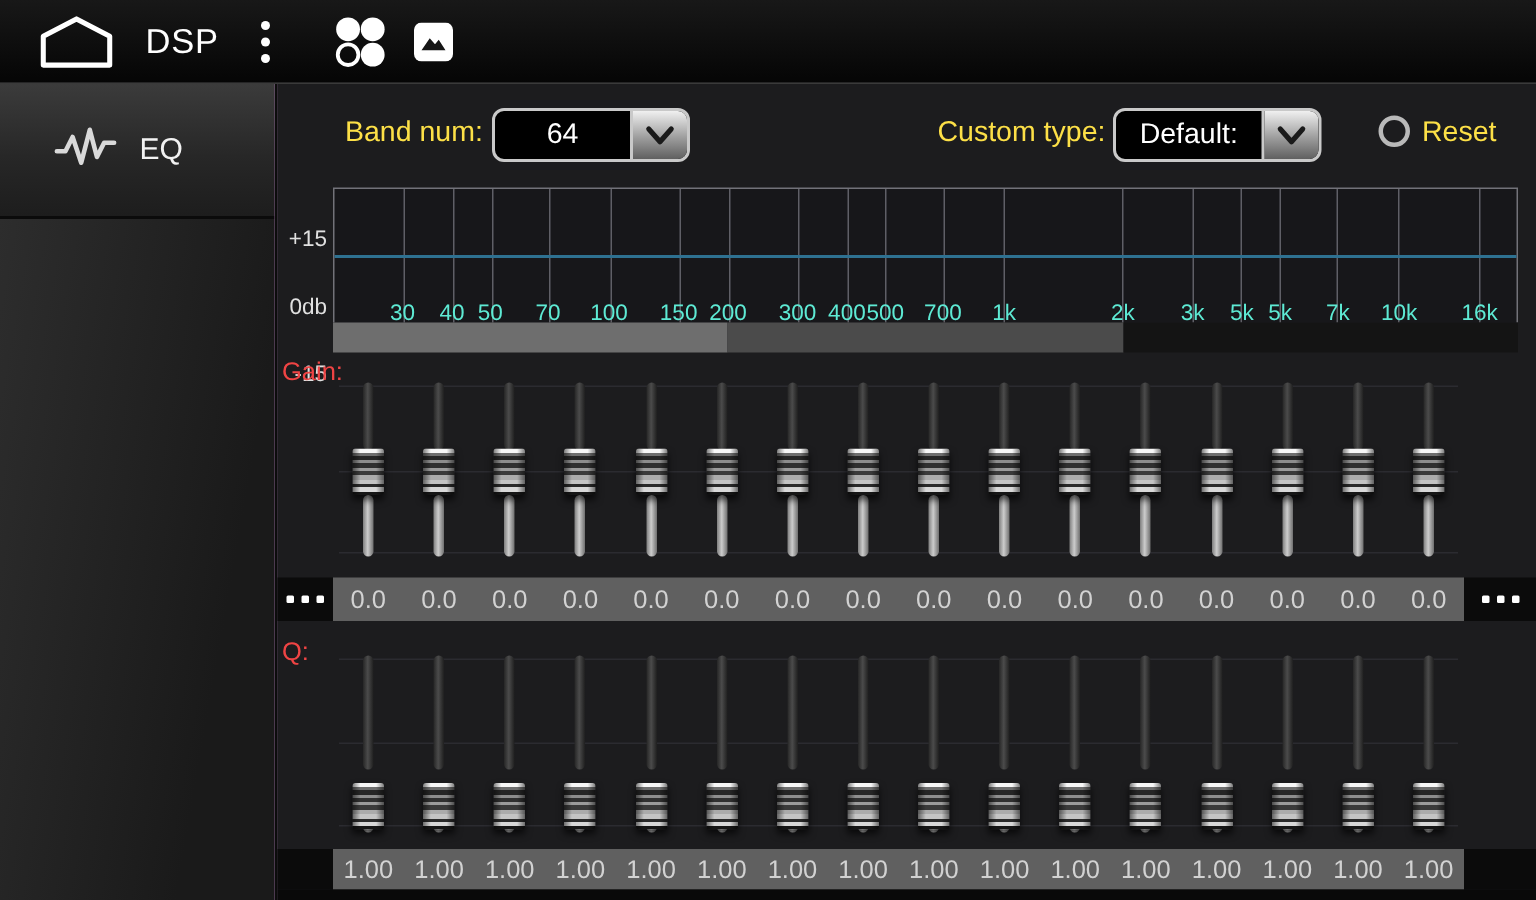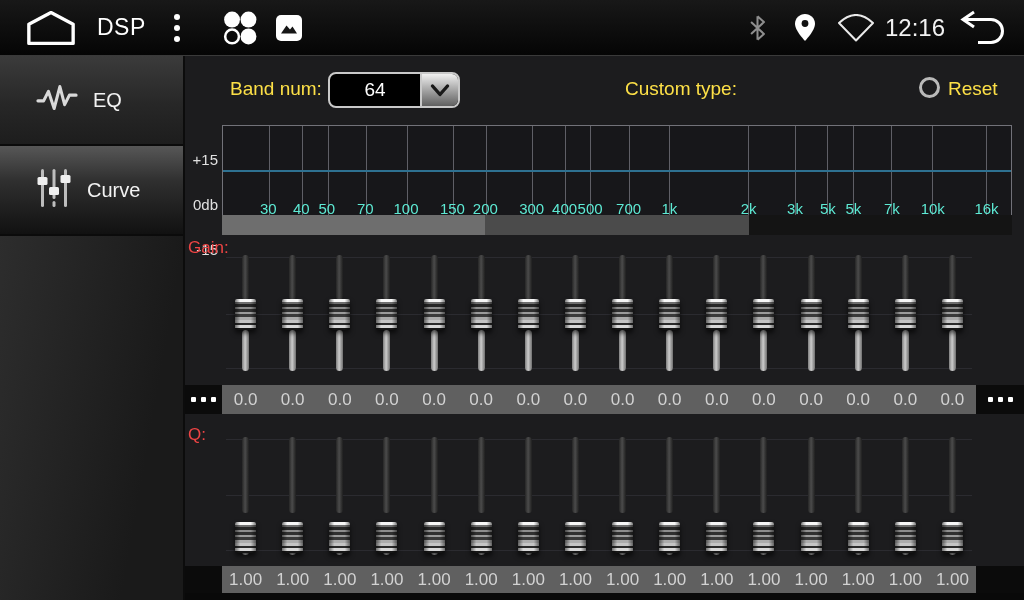--- a/index.html
+++ b/index.html
@@ -111,85 +111,54 @@
         <circle cx="25" cy="25" r="7.5" fill="#fff"></circle>
         <circle cx="9.5" cy="25" r="6.5" fill="none" stroke="#fff" stroke-width="2.4"></circle>
       </svg>
     </span>
     <span class="icon-btn" style="margin-left:18px">
       <svg width="26" height="26" viewBox="0 0 26 26">
         <rect x="0" y="0" width="26" height="26" rx="5" fill="#fff"></rect>
         <path d="M5 18.5 L10.5 10.5 L14 14.5 L16.5 11.5 L21 18.5 Z" fill="#161616"></path>
       </svg>
     </span>
-    <span class="sb-right">
-      <span class="icon-btn">
-        <svg width="15" height="26" viewBox="0 0 14 24">
-          <path d="M7 1 V23 M7 1 L13 6.5 L1 17.5 M7 23 L13 17.5 L1 6.5" fill="none" stroke="#8e8e8e" stroke-width="1.9" stroke-linejoin="round"></path>
-        </svg>
-      </span>
-      <span class="icon-btn" style="margin-left:30px">
-        <svg width="20" height="27" viewBox="0 0 20 27">
-          <path d="M10 0 C4.5 0 0 4.4 0 9.8 C0 16.8 10 27 10 27 C10 27 20 16.8 20 9.8 C20 4.4 15.5 0 10 0 Z" fill="#fff"></path>
-          <circle cx="10" cy="9.5" r="3.4" fill="#111"></circle>
-        </svg>
-      </span>
-      <span class="icon-btn" style="margin-left:22px">
-        <svg width="38" height="28" viewBox="0 0 38 28">
-          <path d="M2 9 Q19 -7 36 9 L19 26.5 Z" fill="none" stroke="#eaeaea" stroke-width="2" stroke-linejoin="round"></path>
-        </svg>
-      </span>
-      <span class="sb-time">12:16</span>
-      <span class="icon-btn" style="margin-left:14px">
-        <svg width="47" height="35" viewBox="0 0 47 35">
-          <path d="M15 2 L4 9.5 L15 17" fill="none" stroke="#fff" stroke-width="3"></path>
-          <path d="M5 9.5 H32 A11.5 11.5 0 0 1 32 32.5 H19" fill="none" stroke="#fff" stroke-width="3"></path>
-        </svg>
-      </span>
-    </span>
   </header>
 
   <nav class="sidebar">
     <div class="side-item">
       <span>
         <svg width="42" height="36" viewBox="0 0 44 36">
           <path d="M2 21 H8 L13 11 L19 29 L25 6 L30 25 L35 15 H42" fill="none" stroke="#d9d9d9" stroke-width="3.2" stroke-linejoin="round" stroke-linecap="round"></path>
         </svg>
       </span>
       <span class="side-label">EQ</span>
-    </div>
-    <div class="side-item selected">
-      <span>
-        <svg width="36" height="42" viewBox="0 0 36 42">
-          <rect x="5" y="2" width="3" height="38" rx="1.5" fill="#bdbdbd"></rect>
-          <rect x="16.5" y="2" width="3" height="30" rx="1.5" fill="#bdbdbd"></rect>
-          <rect x="28" y="2" width="3" height="38" rx="1.5" fill="#bdbdbd"></rect>
-          <rect x="1.5" y="10" width="10" height="8" rx="1.5" fill="#efefef"></rect>
-          <rect x="13" y="20" width="10" height="8" rx="1.5" fill="#efefef"></rect>
-          <rect x="24.5" y="8" width="10" height="8" rx="1.5" fill="#efefef"></rect>
-          <rect x="16.5" y="34" width="3" height="6" rx="1.5" fill="#bdbdbd"></rect>
-        </svg>
-      </span>
-      <span class="side-label">Curve</span>
     </div>
     <div class="side-rest"></div>
   </nav>
 
   <main class="main">
 
     <span class="ctl-label" style="left:45px;top:22px">Band num:</span>
     <div class="dropdown" style="left:143px;top:16px;width:132px">
       <span class="dd-value">64</span>
       <span class="dd-btn">
         <svg width="22" height="15" viewBox="0 0 22 15">
             <path d="M3.5 3 L11 11.5 L18.5 3" fill="none" stroke="#1a1a1a" stroke-width="3.4" stroke-linecap="round" stroke-linejoin="round"></path>
           </svg>
       </span>
     </div>
     <span class="ctl-label" style="left:440px;top:22px">Custom type:</span>
+    <div class="dropdown" style="left:557px;top:16px;width:139px">
+      <span class="dd-value">Default:</span>
+      <span class="dd-btn">
+        <svg width="22" height="15" viewBox="0 0 22 15">
+            <path d="M3.5 3 L11 11.5 L18.5 3" fill="none" stroke="#1a1a1a" stroke-width="3.4" stroke-linecap="round" stroke-linejoin="round"></path>
+          </svg>
+      </span>
+    </div>
     <span class="radio" style="left:734px;top:21px"></span>
     <span class="ctl-label" style="left:763px;top:22px">Reset</span>
 
     <span class="ylab" style="top:61px">+15</span>
     <span class="ylab" style="top:106px">0db</span>
     <span class="ylab" style="top:151px">-15</span>
     <div class="plot" id="plot">
         <div class="vgrid" style="left: 5.86971%;"></div>
         <div class="vgrid" style="left: 10.0343%;"></div>
         <div class="vgrid" style="left: 13.2647%;"></div>

